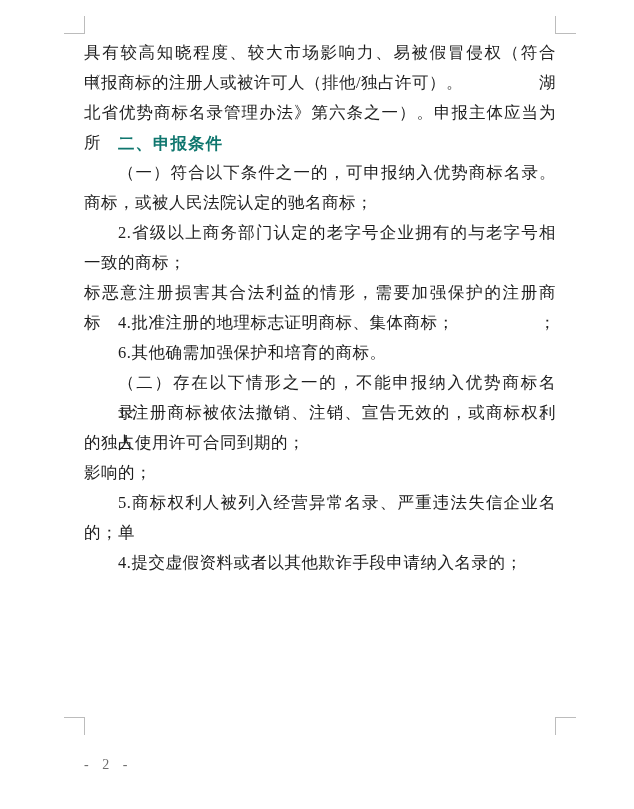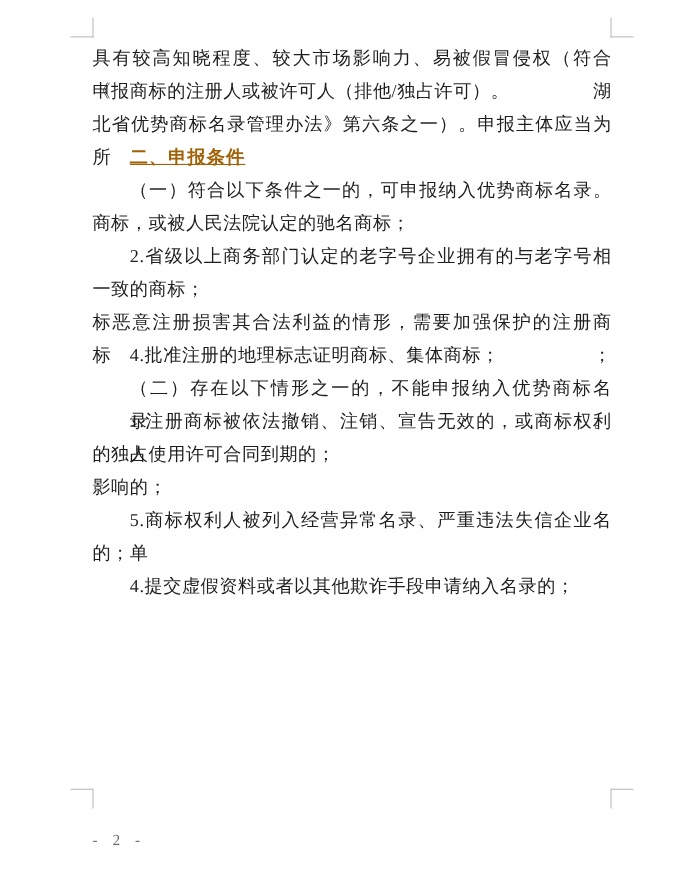--- a/index.html
+++ b/index.html
@@ -36,22 +36,21 @@
     white-space: normal;
     text-align: justify;
     text-align-last: justify;
     text-justify: inter-ideograph;
   }
   .line.ind { padding-left: 34px; }
   .line.head {
     font-family: "Liberation Sans", "DejaVu Sans", sans-serif;
     font-weight: bold;
     letter-spacing: 1px;
-    color: #a16207;
-    text-decoration: underline;
+    color: #0f766e;
   }
   .page-number {
     position: absolute;
     left: 84px;
     top: 757px;
     font-size: 14px;
     color: #6e6e6e;
     letter-spacing: 5px;
     font-family: "Liberation Serif", "DejaVu Serif", serif;
   }
@@ -69,20 +68,21 @@
       <div class="line j">具有较高知晓程度、较大市场影响力、易被假冒侵权（符合《湖</div>
       <div class="line">申报商标的注册人或被许可人（排他/独占许可）。</div>
       <div class="line j">北省优势商标名录管理办法》第六条之一）。申报主体应当为所</div>
       <div class="line ind head">二、申报条件</div>
       <div class="line j ind">（一）符合以下条件之一的，可申报纳入优势商标名录。</div>
       <div class="line">商标，或被人民法院认定的驰名商标；</div>
       <div class="line j ind">2.省级以上商务部门认定的老字号企业拥有的与老字号相</div>
       <div class="line">一致的商标；</div>
       <div class="line j">标恶意注册损害其合法利益的情形，需要加强保护的注册商标；</div>
       <div class="line ind">4.批准注册的地理标志证明商标、集体商标；</div>
+      <div class="line ind">6.其他确需加强保护和培育的商标。</div>
       <div class="line j ind">（二）存在以下情形之一的，不能申报纳入优势商标名录。</div>
       <div class="line j ind">1.注册商标被依法撤销、注销、宣告无效的，或商标权利人</div>
       <div class="line">的独占使用许可合同到期的；</div>
       <div class="line">影响的；</div>
       <div class="line j ind">5.商标权利人被列入经营异常名录、严重违法失信企业名单</div>
       <div class="line">的；</div>
       <div class="line ind">4.提交虚假资料或者以其他欺诈手段申请纳入名录的；</div>
     </div>
 
   <div class="page-number">- 2 -</div>

